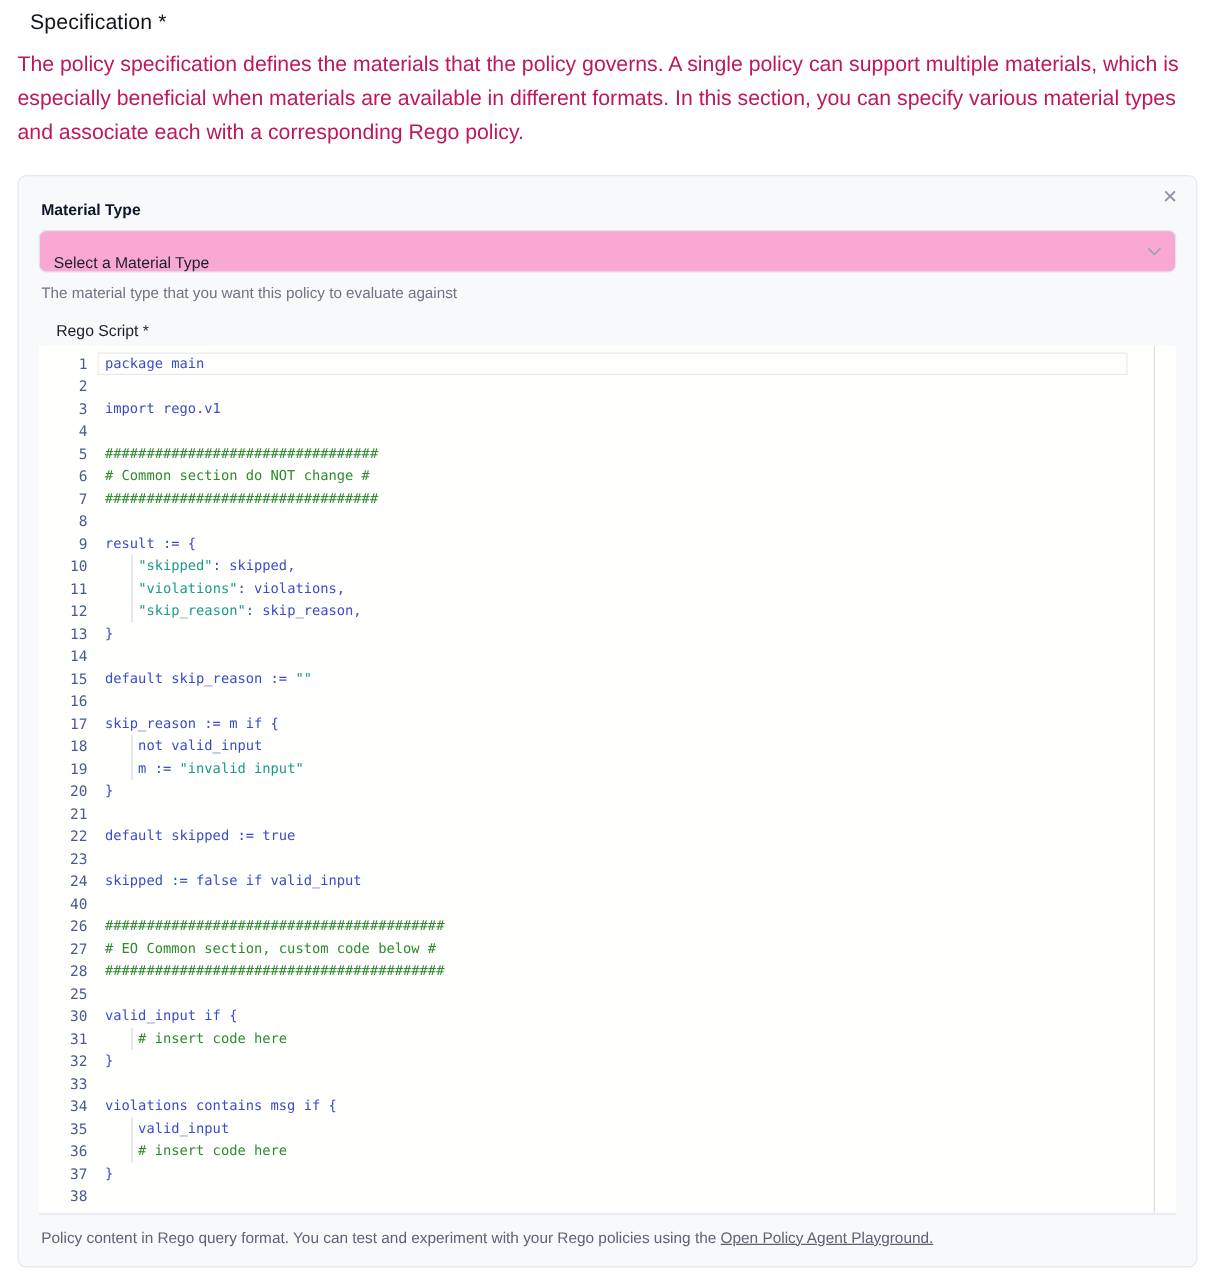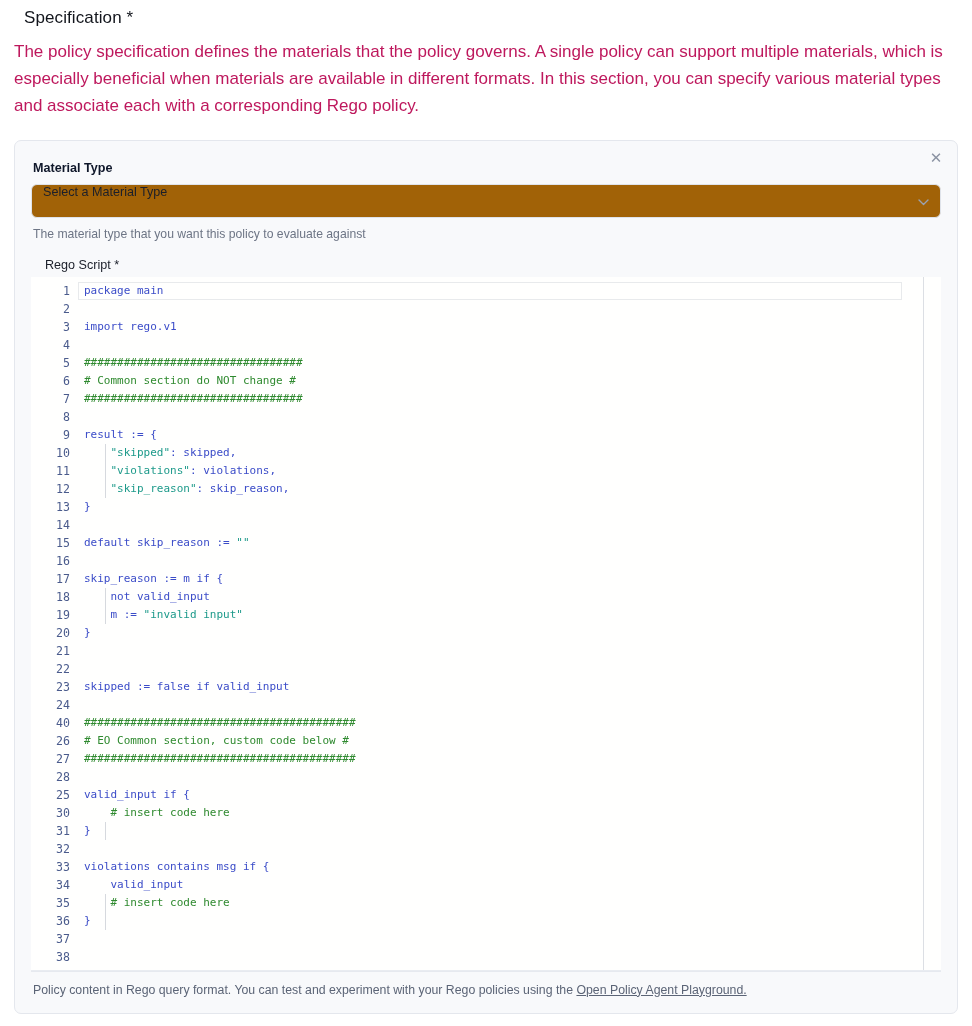--- a/index.html
+++ b/index.html
@@ -68,25 +68,25 @@
     color: #0f172a;
     margin: 4px 0 9px 2px;
   }
 
   .select-wrap {
     position: relative;
   }
   .select-box {
     width: 100%;
     height: 34px;
-    background: #a16207;
+    background: #f9a8d4;
     border: 1px solid #dfe3ea;
     border-radius: 6px;
     display: flex;
-    align-items: flex-start;
+    align-items: flex-end;
     padding: 0 30px 0 11px;
     font-size: 12.6px;
     color: #1b1f2a;
     cursor: pointer;
   }
   .chevron {
     position: absolute;
     right: 12px;
     top: 50%;
     transform: translateY(-50%);
@@ -303,20 +303,21 @@
             <div class="row"><span class="tok-code">    </span><span class="tok-str">"skip_reason"</span><span class="tok-code">: skip_reason,</span></div>
             <div class="row"><span class="tok-code">}</span></div>
             <div class="row"><span class="tok-code"></span></div>
             <div class="row"><span class="tok-code">default skip_reason := </span><span class="tok-str">""</span><span class="tok-code"></span></div>
             <div class="row"><span class="tok-code"></span></div>
             <div class="row"><span class="tok-code">skip_reason := m if {</span></div>
             <div class="row"><span class="tok-code">    not valid_input</span></div>
             <div class="row"><span class="tok-code">    m := </span><span class="tok-str">"invalid input"</span><span class="tok-code"></span></div>
             <div class="row"><span class="tok-code">}</span></div>
             <div class="row"><span class="tok-code"></span></div>
+            <div class="row"><span class="tok-code">default skipped := true</span></div>
             <div class="row"><span class="tok-code"></span></div>
             <div class="row"><span class="tok-code">skipped := false if valid_input</span></div>
             <div class="row"><span class="tok-code"></span></div>
             <div class="row"><span class="tok-cmt">#########################################</span></div>
             <div class="row"><span class="tok-cmt"># EO Common section, custom code below #</span></div>
             <div class="row"><span class="tok-cmt">#########################################</span></div>
             <div class="row"><span class="tok-code"></span></div>
             <div class="row"><span class="tok-code">valid_input if {</span></div>
             <div class="row"><span class="tok-cmt">    # insert code here</span></div>
             <div class="row"><span class="tok-code">}</span></div>

